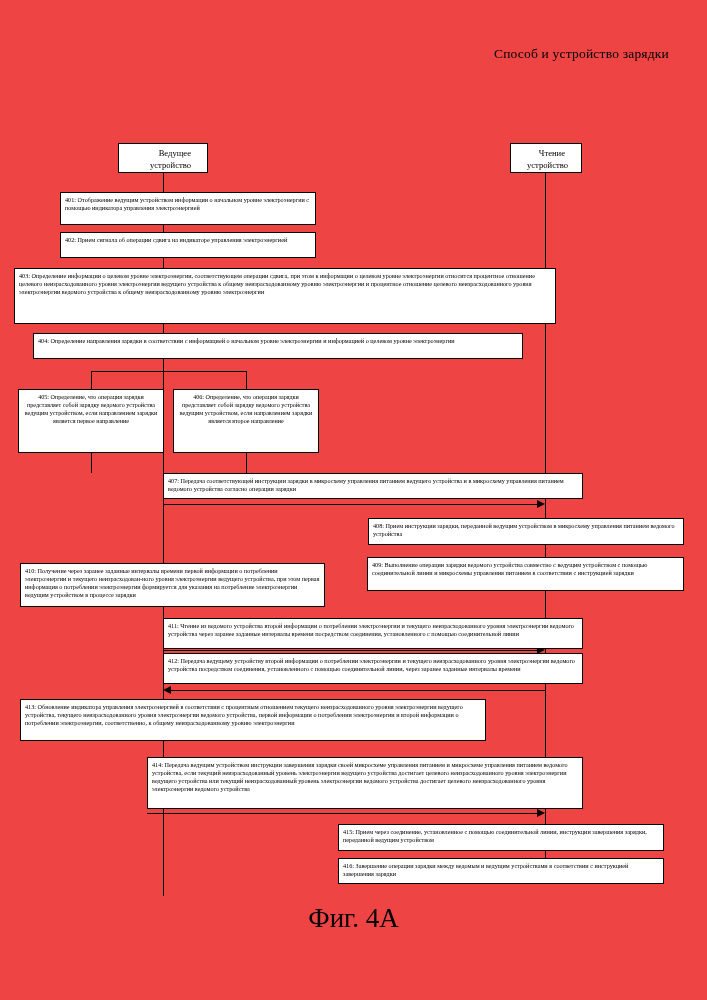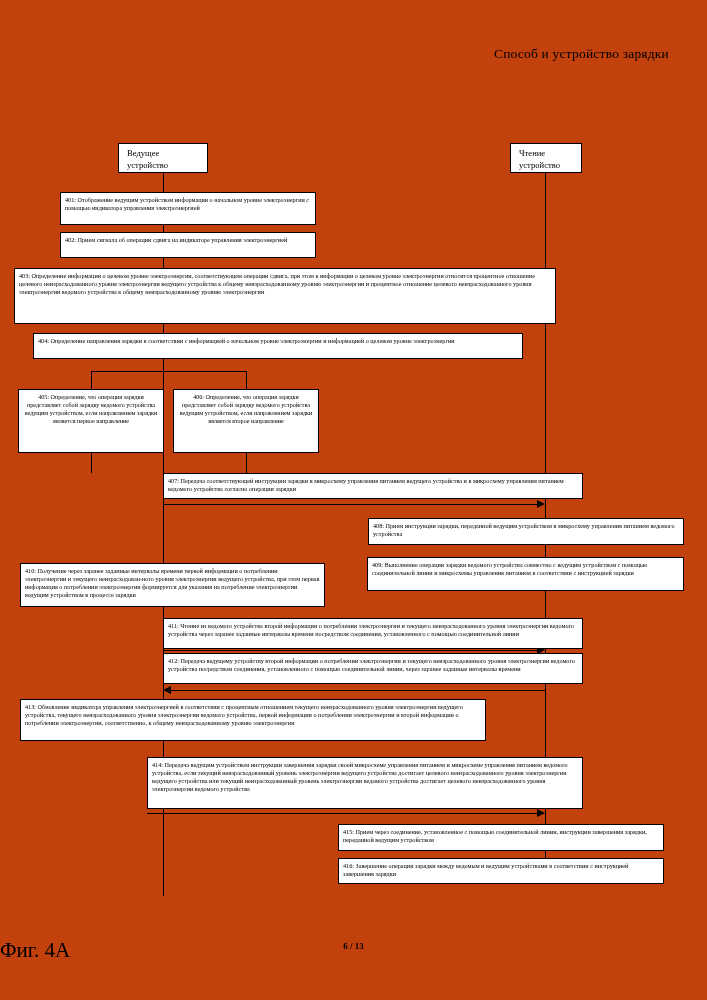--- a/index.html
+++ b/index.html
@@ -9,21 +9,21 @@
     background: #ffffff;
   }
   body {
     font-family: "Liberation Serif", "DejaVu Serif", serif;
     color: #000000;
   }
   #page {
     position: relative;
     width: 707px;
     height: 1000px;
-    background: #c2410c;
+    background: #ef4444;
     overflow: hidden;
   }
 
   
   #doc-title {
     position: absolute;
     top: 46px;
     right: 38px;
     font-size: 13.5px;
     font-family: "Liberation Serif", "DejaVu Serif", serif;
@@ -47,22 +47,22 @@
     font-size: 6.2px;
     line-height: 1.3;
     padding: 3px 4px 3px 4px;
     font-family: "Liberation Serif", "DejaVu Serif", serif;
     text-align: left;
     z-index: 5;
   }
   .box.actor {
     font-size: 8.6px;
     line-height: 1.35;
-    text-align: left;
-    padding: 4px 8px;
+    text-align: right;
+    padding: 4px 16px;
   }
   .box.step405,
   .box.step406 {
     text-align: center;
     font-size: 6.1px;
     line-height: 1.32;
   }
 
   
   .arrow-line {
@@ -91,24 +91,23 @@
     width: 1px;
     background: #000000;
     z-index: 3;
   }
 
   
   #fig-caption {
     position: absolute;
     left: 0; right: 0;
     top: 903px;
-    text-align: left;
-    font-size: 21px;
+    text-align: center;
+    font-size: 27px;
     font-family: "Liberation Serif", "DejaVu Serif", serif;
-    margin-top: 35px;
   }
   #page-number {
     position: absolute;
     left: 0; right: 0;
     top: 941px;
     text-align: center;
     font-size: 9px;
     font-weight: bold;
     font-family: "Liberation Serif", "DejaVu Serif", serif;
   }
@@ -183,15 +182,14 @@
   <div class="vline" style="left:163px; top:359px; height:12px;"></div>
   <div class="arrow-line" style="left:91px; top:371px; width:155px;"></div>
   <div class="vline" style="left:91px; top:371px; height:18px;"></div>
   <div class="vline" style="left:246px; top:371px; height:18px;"></div>
   <div class="vline" style="left:91px; top:453px; height:20px;"></div>
   <div class="vline" style="left:246px; top:453px; height:20px;"></div>
   <div class="vline" style="left:545px; top:545px; height:12px;"></div>
   <div class="vline" style="left:545px; top:851px; height:7px;"></div>
 
   <div id="fig-caption">Фиг. 4A</div>
-  <div id="page-number">6 / 13</div>
 
 </div>
 
 </body></html>

